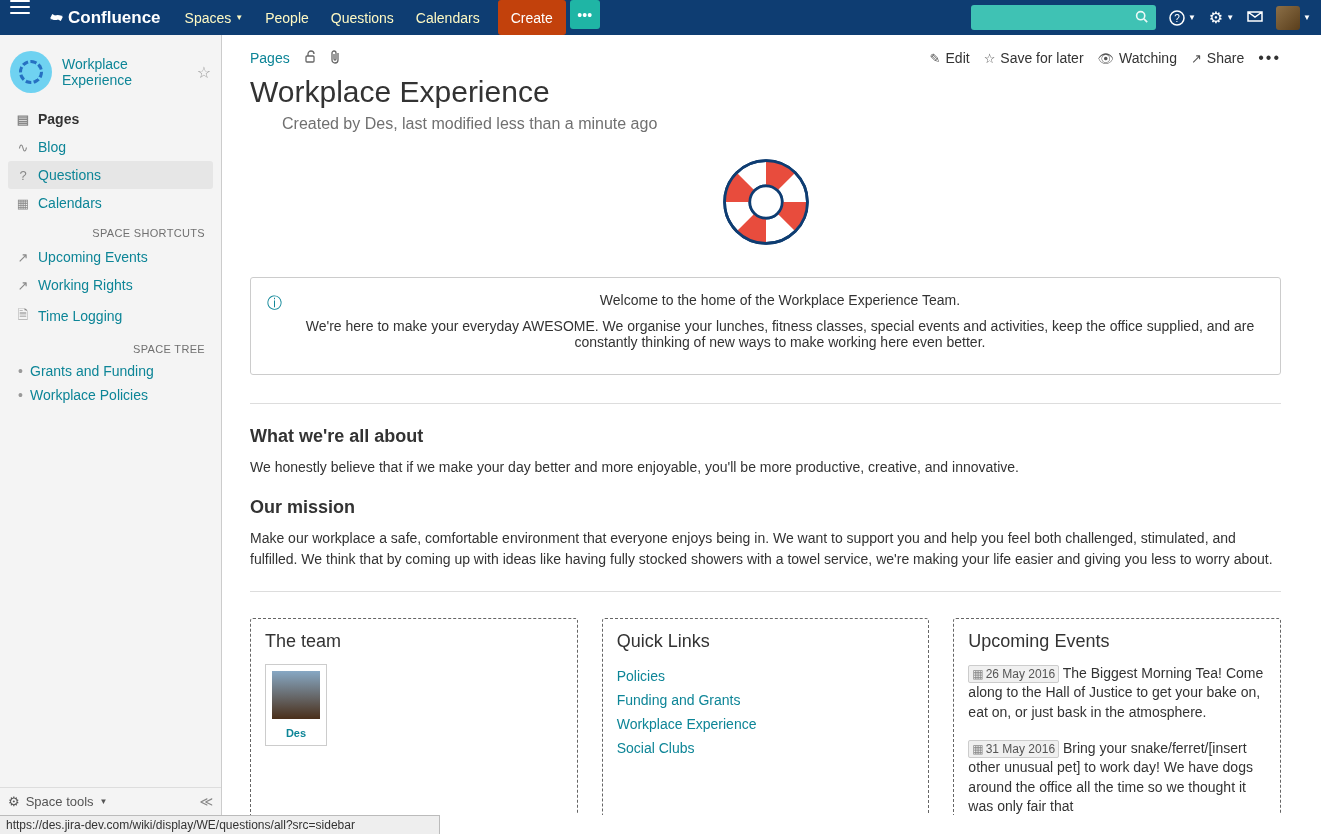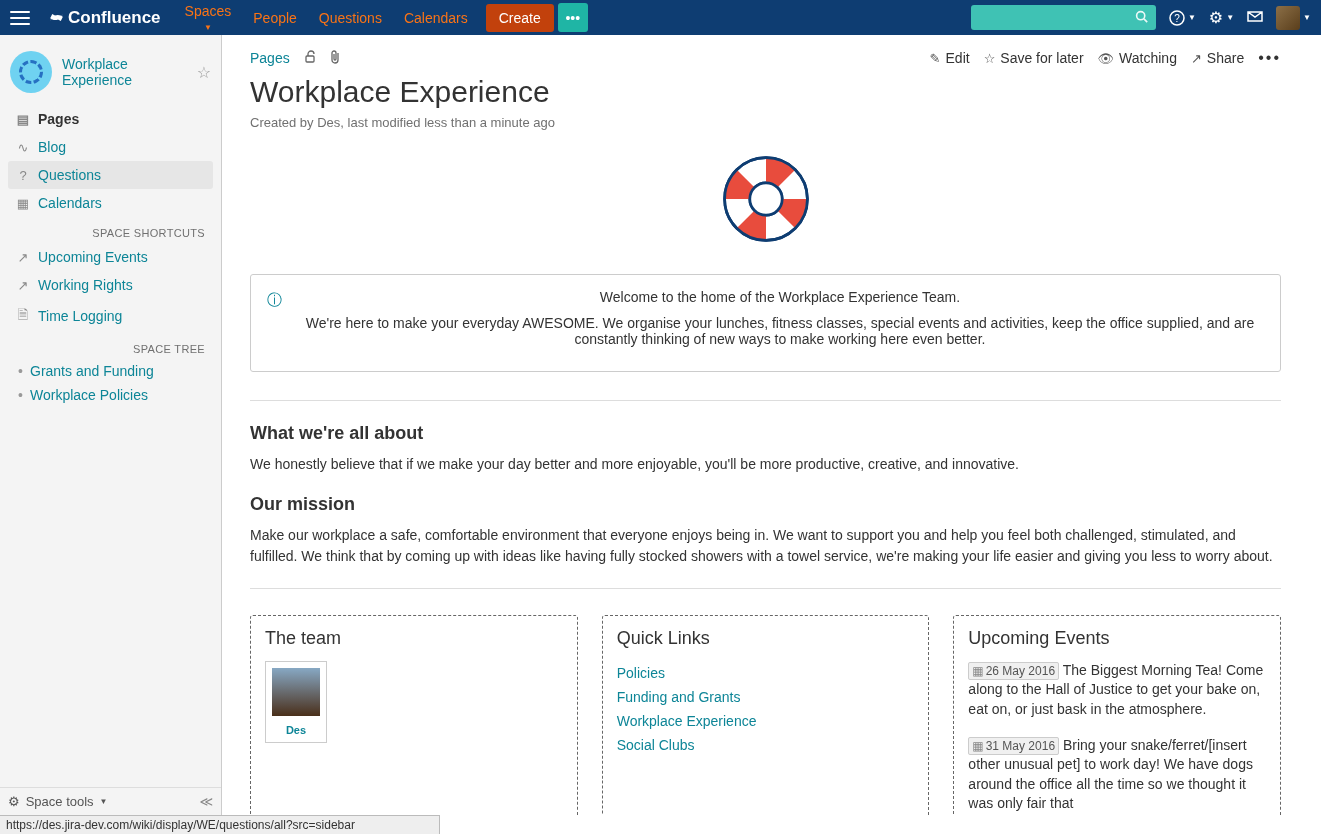--- a/index.html
+++ b/index.html
@@ -1,24 +1,24 @@
 <!DOCTYPE html>
 <html><head>
 <meta charset="utf-8">
 <style>
 * { margin: 0; padding: 0; box-sizing: border-box; }
 body { font-family: -apple-system, BlinkMacSystemFont, "Segoe UI", Arial, sans-serif; font-size: 14px; color: #333; background: #fff; }
 
 
-.topnav { background: #0e3d72; height: 35px; display: flex; align-items: center; padding: 0 10px; color: #fff; }
+.topnav { background: #0e3d72; height: 35px; display: flex; padding: 0 10px; color: #fff; }
 .topnav .hamburger { width: 20px; height: 14px; display: flex; flex-direction: column; justify-content: space-between; cursor: pointer; }
 .topnav .hamburger span { display: block; height: 2px; background: #fff; border-radius: 1px; }
 .topnav .logo { font-weight: bold; font-size: 17px; margin-left: 18px; display: flex; align-items: center; gap: 3px; }
 .topnav .menu { display: flex; align-items: center; gap: 22px; margin-left: 24px; }
-.topnav .menu-item { color: #f97316; font-size: 14px; cursor: pointer; display: flex; align-items: center; gap: 4px; flex-direction: column; }
+.topnav .menu-item { color: #fef9c3; font-size: 14px; cursor: pointer; display: flex; align-items: center; gap: 4px; }
 .topnav .caret-down { font-size: 8px; }
 .topnav .btn-create { background: #c2410c; color: #fff; padding: 6px 13px; border: none; border-radius: 3px; font-size: 14px; cursor: pointer; margin-left: 18px; }
 .topnav .btn-more { background: #1fb5a5; width: 30px; height: 29px; border: none; border-radius: 3px; cursor: pointer; color: #fff; margin-left: 4px; font-size: 14px; }
 .topnav .right { margin-left: auto; display: flex; align-items: center; gap: 13px; }
 .topnav .search-box { background: #3fc2b4; border: none; height: 25px; width: 185px; border-radius: 3px; padding: 0 28px 0 8px; color: #fff; position: relative; }
 .topnav .search-wrap { position: relative; }
 .topnav .search-icon { position: absolute; right: 8px; top: 50%; transform: translateY(-50%); color: #fff; font-size: 13px; opacity: 0.9; }
 .topnav .icon-btn { color: #fff; cursor: pointer; font-size: 16px; display: flex; align-items: center; gap: 3px; }
 .topnav .avatar { width: 24px; height: 24px; border-radius: 3px; background: linear-gradient(135deg,#8b6f47,#5a3e1b); }
 
@@ -47,21 +47,21 @@
 
 .toolbar { display: flex; align-items: center; gap: 14px; margin-bottom: 8px; }
 .toolbar .crumb { color: #0d8597; font-size: 14px; cursor: pointer; }
 .toolbar .tool-icon { color: #666; font-size: 13px; cursor: pointer; }
 .toolbar .spacer { flex: 1; }
 .toolbar .action { color: #333; font-size: 14px; cursor: pointer; display: flex; align-items: center; gap: 5px; }
 .toolbar .action .ico { color: #555; font-size: 13px; }
 .toolbar .ellipsis { font-size: 16px; color: #333; cursor: pointer; letter-spacing: 2px; }
 
 h1.page-title { font-size: 30px; font-weight: normal; margin-bottom: 6px; color: #333; }
-.byline { font-size: 13px; color: #707070; margin-bottom: 24px; }
+.byline { font-size: 16px; color: #707070; margin-bottom: 24px; margin-left: 32px; }
 
 .hero-icon { display: flex; justify-content: center; margin: 24px 0 30px; }
 
 .info-panel { border: 1px solid #ccc; border-radius: 3px; padding: 14px 16px; display: flex; gap: 14px; margin-bottom: 28px; }
 .info-panel .info-ico { color: #0d8597; font-size: 15px; margin-top: 2px; }
 .info-panel .info-body { flex: 1; text-align: center; font-size: 14px; color: #333; }
 .info-panel .info-body p { margin-bottom: 10px; }
 
 hr.sep { border: none; border-top: 1px solid #ddd; margin: 22px 0; }
 

